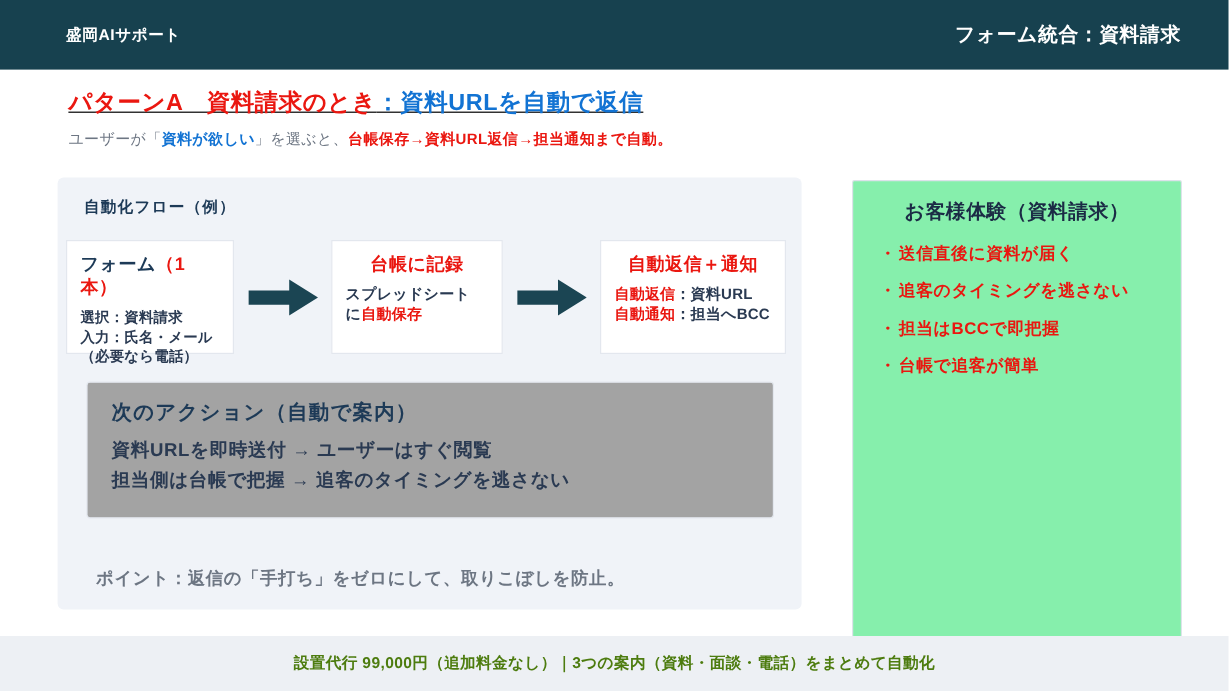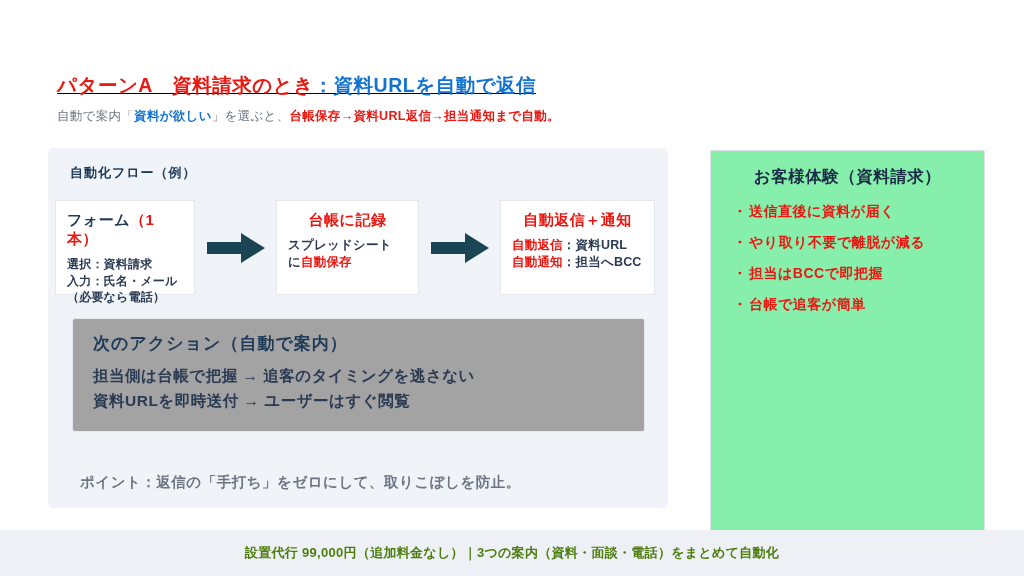--- a/index.html
+++ b/index.html
@@ -68,24 +68,28 @@
   
   .footer{position:absolute;left:0;bottom:0;width:100%;height:46px;background:var(--footer-bg);
           display:flex;align-items:center;justify-content:center;}
   .footer-text{font-size:13px;font-weight:700;color:#4d7c0f;letter-spacing:.3px;}
 </style>
 </head>
 <body>
 
 <div class="slide">
 
+  <div class="header">
+    <div class="brand">盛岡AIサポート</div>
+    <div class="header-title">フォーム統合：資料請求</div>
+  </div>
 
   <div class="h1"><span class="t-red">パターンA　資料請求のとき</span><span class="t-blue">：資料URLを自動で返信</span></div>
 
-  <div class="subtitle"><span>自動で案内「</span><span class="t-blue">資料が欲しい</span><span>」を選ぶと、</span><span class="t-red">台帳保存→資料URL返信→担当通知まで自動。</span></div>
+  <div class="subtitle"><span>ユーザーが「</span><span class="t-blue">資料が欲しい</span><span>」を選ぶと、</span><span class="t-red">台帳保存→資料URL返信→担当通知まで自動。</span></div>
 
   <div class="flow-panel">
     <div class="flow-label">自動化フロー（例）</div>
 
     <div class="flow-row">
 
       <div class="flow-box b1">
         <div class="box-title"><span>フォーム</span><span class="t-red">（1本）</span></div>
         <div class="box-body">
           <div>選択：資料請求</div>
@@ -119,37 +123,37 @@
         <div class="box-body">
           <div><span class="t-red">自動返信</span><span>：資料URL</span></div>
           <div><span class="t-red">自動通知</span><span>：担当へBCC</span></div>
         </div>
       </div>
 
     </div>
 
     <div class="next-action">
       <div class="na-title">次のアクション（自動で案内）</div>
+      <div class="na-line">資料URLを即時送付 → ユーザーはすぐ閲覧</div>
       <div class="na-line">担当側は台帳で把握 → 追客のタイミングを逃さない</div>
-      <div class="na-line">資料URLを即時送付 → ユーザーはすぐ閲覧</div>
     </div>
 
     <div class="point">ポイント：返信の「手打ち」をゼロにして、取りこぼしを防止。</div>
   </div>
 
   <div class="customer-panel">
     <div class="cp-title">お客様体験（資料請求）</div>
     <ul class="cp-list">
       <li class="cp-item">
           <span class="cp-dot">・</span>
           <span>送信直後に資料が届く</span>
         </li>
       <li class="cp-item">
           <span class="cp-dot">・</span>
-          <span>やり取り不要で離脱が減る</span>
+          <span>追客のタイミングを逃さない</span>
         </li>
       <li class="cp-item">
           <span class="cp-dot">・</span>
           <span>担当はBCCで即把握</span>
         </li>
       <li class="cp-item">
           <span class="cp-dot">・</span>
           <span>台帳で追客が簡単</span>
         </li>
     </ul>

